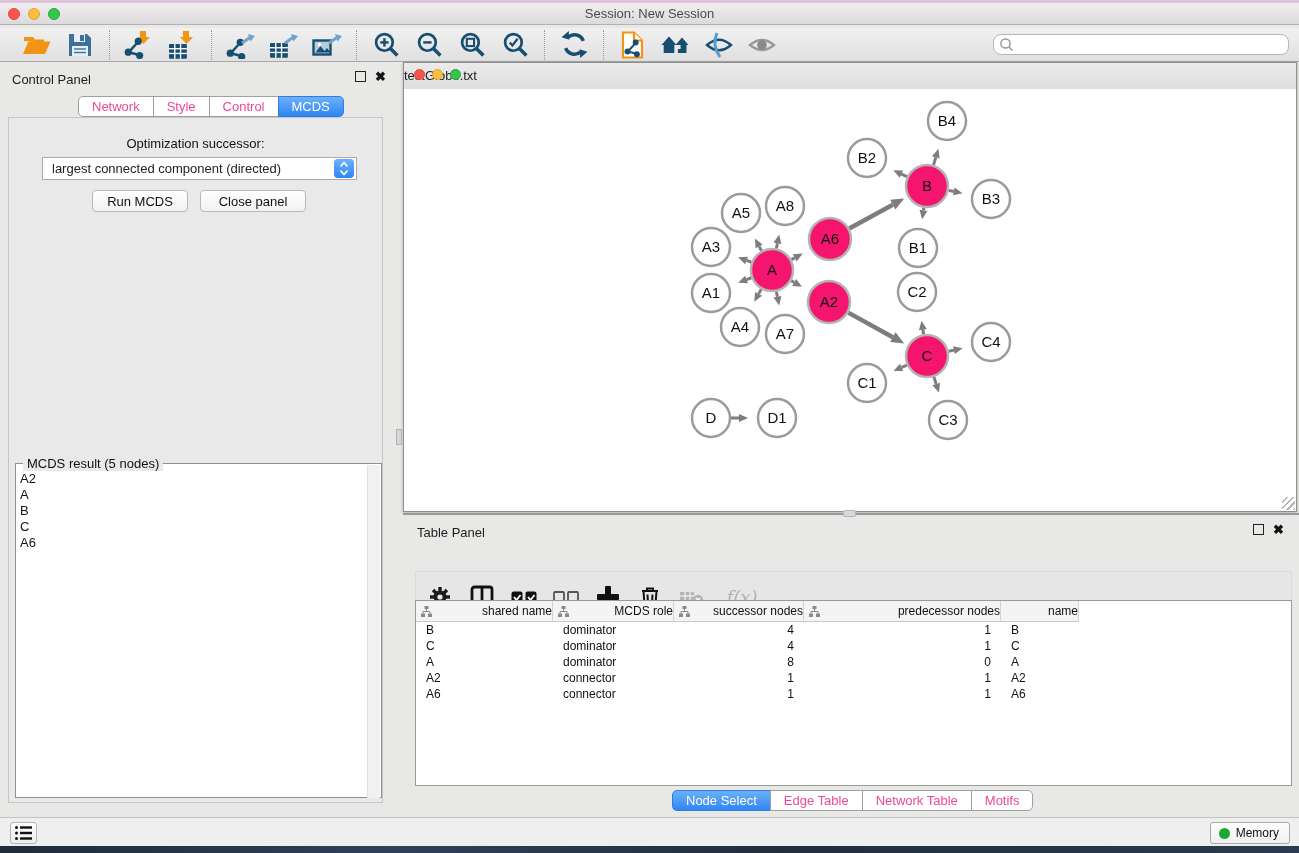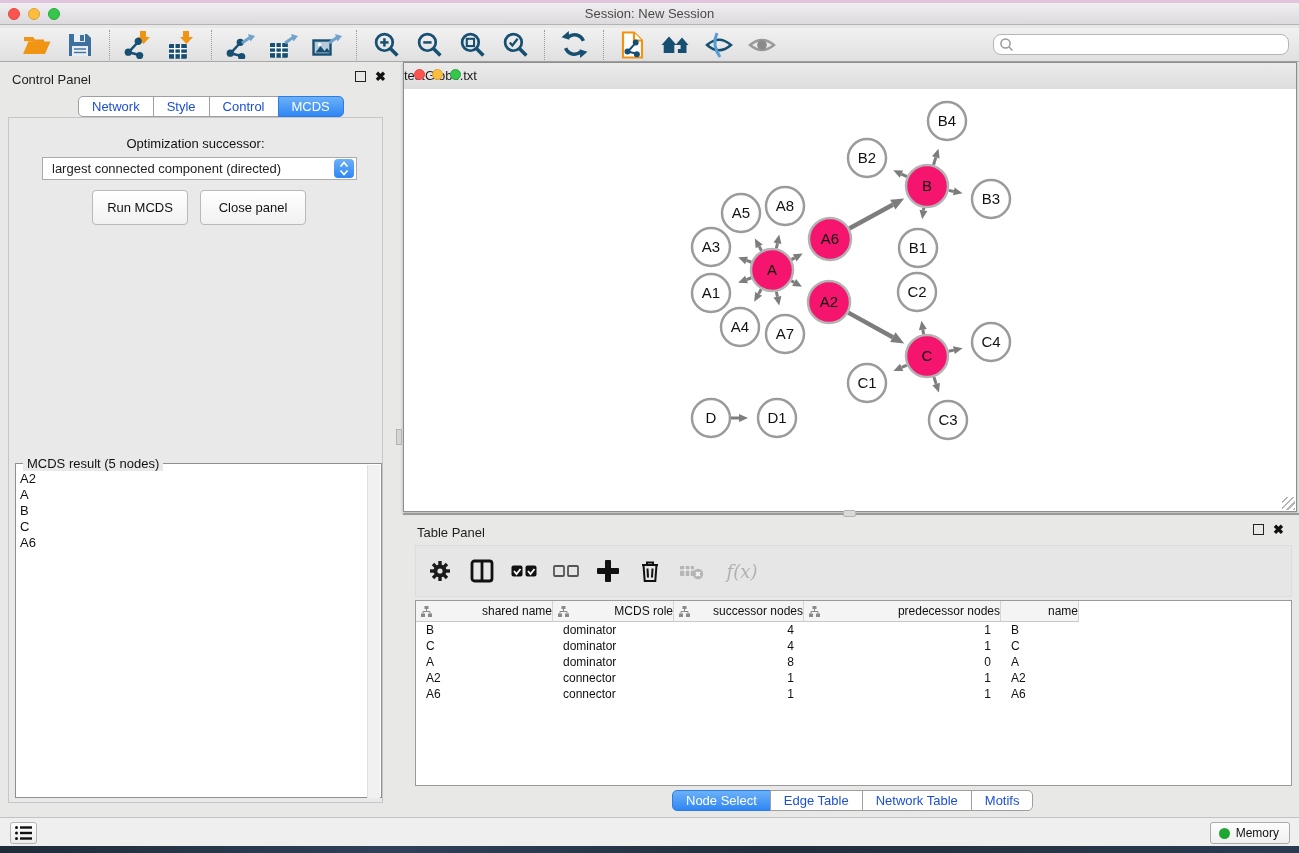--- a/index.html
+++ b/index.html
@@ -22,51 +22,51 @@
   #search-input{width:296px;height:21px;border:1px solid #b5b5b5;border-radius:8px;background:#fff;padding-left:24px;font-size:12px;outline:none}
   #search-icon{position:absolute;left:6px;top:3px}
   
   #cp-header{left:0;top:66px;width:391px;height:24px}
   #cp-title{position:absolute;left:12px;top:6px;font-size:13px;color:#1e1e1e}
   .panel-ctrls{position:absolute;top:5px;display:flex;gap:9px;align-items:center}
   #cp-ctrls{left:355px}
   .float-box{width:11px;height:11px;border:1.6px solid #222;display:inline-block}
   .close-x{font-size:13px;font-weight:bold;color:#111;line-height:11px}
   .seg-tabs{display:inline-flex}
-  .seg{padding:2px 13px;height:21px;line-height:16px;background:#fff;border:1px solid #9f9f9f;margin-left:-1px;font-size:13px;color:#1d4ed8;cursor:pointer;white-space:nowrap}
+  .seg{padding:2px 13px;height:21px;line-height:16px;background:#fff;border:1px solid #9f9f9f;margin-left:-1px;font-size:13px;color:#ec4899;cursor:pointer;white-space:nowrap}
   .seg:first-child{border-radius:5px 0 0 5px;margin-left:0}
   .seg:last-child{border-radius:0 5px 5px 0}
   .seg.active{background:linear-gradient(#6cb1f8,#2f86f4);border-color:#2d7be5;color:#fff}
   #cp-tabs{left:78px;top:96px}
   #cp-body{left:8px;top:117px;width:375px;height:686px;background:#e9e9e9;border:1px solid #c6c6c6}
   #opt-label{left:0;top:136px;width:391px;text-align:center;font-size:13px;color:#111}
   #criterion{left:42px;top:157px;width:315px;height:23px;background:#fff;border:1px solid #ababab;border-radius:0;display:flex;align-items:center;cursor:pointer}
   #criterion .val{flex:1;padding-left:9px;font-size:13px;white-space:nowrap;overflow:hidden}
   #criterion .stepper{width:20px;height:19px;margin-right:2px;border-radius:4px;background:linear-gradient(#6cb1f8,#2f86f4);display:flex;flex-direction:column;align-items:center;justify-content:center;gap:1px}
-  .mac-btn{position:absolute;height:35px;background:linear-gradient(#ffffff,#f1f1f1);border:1px solid #b9b9b9;border-radius:4px;font-size:13px;color:#111;text-align:center;cursor:pointer;font-family:"Liberation Sans",sans-serif}
+  .mac-btn{position:absolute;height:22px;background:linear-gradient(#ffffff,#f1f1f1);border:1px solid #b9b9b9;border-radius:4px;font-size:13px;color:#111;text-align:center;cursor:pointer;font-family:"Liberation Sans",sans-serif}
   #run-btn{left:92px;top:190px;width:96px}
   #closepanel-btn{left:200px;top:190px;width:106px}
   #result-box{left:15px;top:463px;width:367px;height:335px;background:#fff;border:1px solid #8f8f8f}
   #result-legend{position:absolute;left:7px;top:-8px;background:#e9e9e9;padding:0 4px;font-size:13px;color:#111}
   #result-list{position:absolute;left:4px;top:7px;font-size:13px;line-height:16px;color:#111}
   #result-scroll{position:absolute;right:1px;top:1px;width:13px;height:333px;background:#f1f1f1;border-left:1px solid #e0e0e0}
   
   #net-win{left:403px;top:62px;width:894px;height:450px;background:#fff;border:1px solid #8e8e8e;box-shadow:0 1px 3px rgba(0,0,0,.25)}
   #net-titlebar{position:absolute;left:0;top:0;width:100%;height:41px;background:linear-gradient(#ebebeb,#d6d6d6);border-bottom:1px solid #b3b3b3;text-align:left;line-height:25px;font-size:13px;color:#1c1c1c}
   #net-lights{position:absolute;left:10px;top:6px;display:flex;gap:7px}
   #net-canvas{position:absolute;left:0;top:26px;width:892px;height:338px;background:#fff}
   #resize-grip{position:absolute;right:1px;bottom:1px;width:13px;height:13px;background:
     repeating-linear-gradient(135deg,transparent 0 3px,#b5b5b5 3px 4.5px)}
   #left-grip{left:396px;top:429px;width:6px;height:16px;background:#d6d6d6;border:1px solid #b2b2b2}
   #h-divider{left:403px;top:513px;width:896px;height:2px;background:#9a9a9a}
   #h-grip{left:843px;top:510px;width:13px;height:7px;background:#d9d9d9;border:1px solid #b5b5b5;border-radius:2px}
   
   #tp-title{left:417px;top:525px;font-size:13px;color:#1e1e1e}
   #tp-ctrls{left:1253px;top:524px}
-  #tp-toolbar{left:415px;top:545px;width:877px;height:52px;background:#e6e6e6;border:1px solid #dcdcdc;display:flex;align-items:center;gap:14px;padding-left:10px}
+  #tp-toolbar{left:415px;top:571px;width:877px;height:52px;background:#e6e6e6;border:1px solid #dcdcdc;display:flex;align-items:center;gap:14px;padding-left:10px}
   .tp-btn{width:28px;height:30px;display:flex;align-items:center;justify-content:center;background:transparent;border:0;cursor:pointer}
   #fx-label{font-family:"DejaVu Serif",serif;font-style:italic;color:#b0b0b0;font-size:18px}
   #data-table{left:415px;top:600px;width:877px;height:186px;background:#fff;border:1px solid #9a9a9a;overflow:hidden}
   #thead{position:absolute;left:0;top:0;height:21px;display:flex}
   .th{position:relative;height:21px;background:#f4f4f4;border-right:1px solid #d4d4d4;border-bottom:1px solid #c9c9c9;display:flex;align-items:center;justify-content:flex-end;font-size:12px;color:#111}
   .th .tree{position:absolute;left:5px;top:5px}
   #tbody{position:absolute;left:0;top:21px;width:100%}
   .tr{display:flex;height:16px;line-height:16px}
   .td{font-size:12px;color:#111;white-space:nowrap;overflow:hidden}
   .td.l{text-align:left;padding-left:10px}

